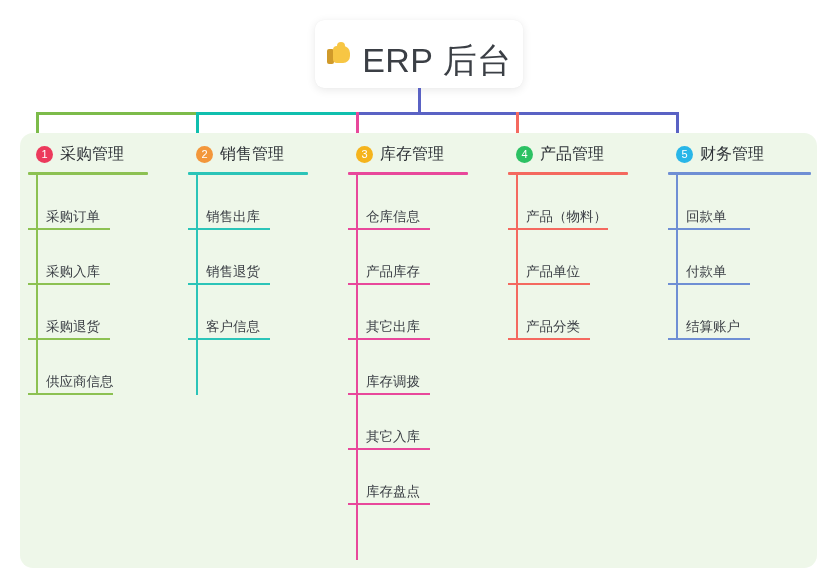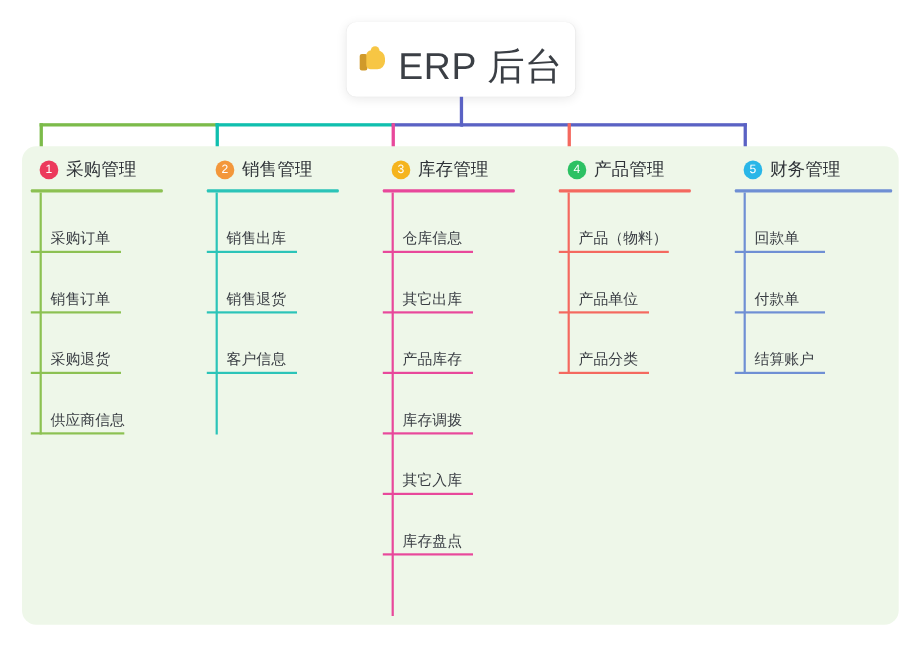--- a/index.html
+++ b/index.html
@@ -199,21 +199,21 @@
         <span class="branch-title">采购管理</span>
       </div>
       <div class="branch-rule" style="background: rgb(140, 193, 82); width: 120px;"></div>
       <div class="leaves">
         <div class="spine" style="background: rgb(140, 193, 82); height: 220px;"></div>
         <div class="leaf">
           <span class="leaf-label">采购订单</span>
           <div class="leaf-rule" style="background: rgb(140, 193, 82); width: 82px;"></div>
         </div>
         <div class="leaf">
-          <span class="leaf-label">销售订单</span>
+          <span class="leaf-label">采购入库</span>
           <div class="leaf-rule" style="background: rgb(140, 193, 82); width: 82px;"></div>
         </div>
         <div class="leaf">
           <span class="leaf-label">采购退货</span>
           <div class="leaf-rule" style="background: rgb(140, 193, 82); width: 82px;"></div>
         </div>
         <div class="leaf">
           <span class="leaf-label">供应商信息</span>
           <div class="leaf-rule" style="background: rgb(140, 193, 82); width: 85px;"></div>
         </div>
@@ -247,25 +247,25 @@
         <span class="branch-title">库存管理</span>
       </div>
       <div class="branch-rule" style="background: rgb(232, 72, 155); width: 120px;"></div>
       <div class="leaves">
         <div class="spine" style="background: rgb(232, 72, 155); height: 385px;"></div>
         <div class="leaf">
           <span class="leaf-label">仓库信息</span>
           <div class="leaf-rule" style="background: rgb(232, 72, 155); width: 82px;"></div>
         </div>
         <div class="leaf">
+          <span class="leaf-label">产品库存</span>
+          <div class="leaf-rule" style="background: rgb(232, 72, 155); width: 82px;"></div>
+        </div>
+        <div class="leaf">
           <span class="leaf-label">其它出库</span>
-          <div class="leaf-rule" style="background: rgb(232, 72, 155); width: 82px;"></div>
-        </div>
-        <div class="leaf">
-          <span class="leaf-label">产品库存</span>
           <div class="leaf-rule" style="background: rgb(232, 72, 155); width: 82px;"></div>
         </div>
         <div class="leaf">
           <span class="leaf-label">库存调拨</span>
           <div class="leaf-rule" style="background: rgb(232, 72, 155); width: 82px;"></div>
         </div>
         <div class="leaf">
           <span class="leaf-label">其它入库</span>
           <div class="leaf-rule" style="background: rgb(232, 72, 155); width: 82px;"></div>
         </div>

